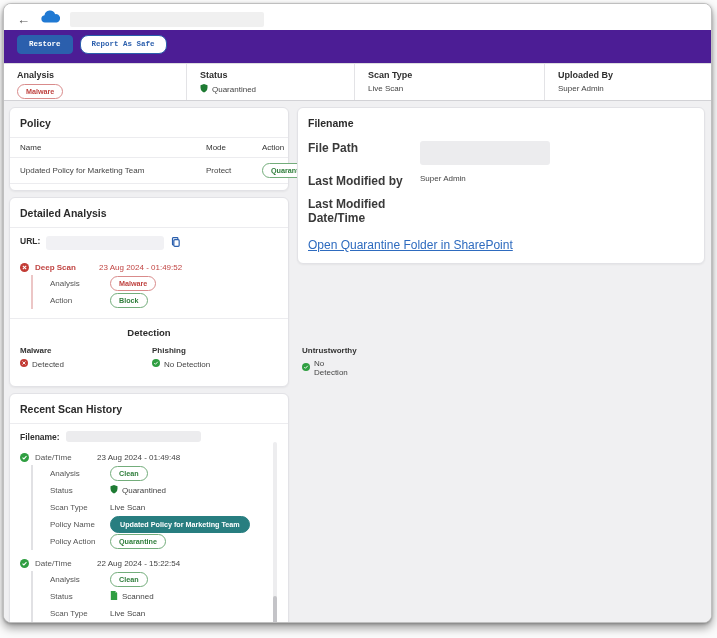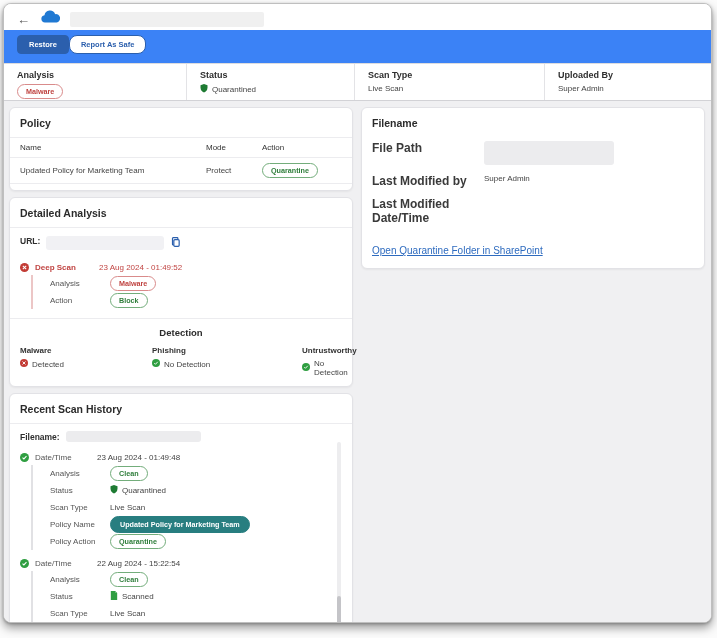--- a/index.html
+++ b/index.html
@@ -17,34 +17,34 @@
     border: 1px solid #bfbfbf;
     border-radius: 8px;
     box-shadow: 0 5px 10px rgba(0,0,0,.38), 0 1px 3px rgba(0,0,0,.25);
     overflow: hidden;
   }
   
   .topbar { height: 26px; display: flex; align-items: center; gap: 9px; padding: 4px 12px 0 13px; background:#fff; }
   .back { font-size: 13px; color: #555; line-height: 1; cursor: pointer; }
   .title-blur { width: 194px; height: 15px; background: #f0f0f0; border-radius: 2px; }
   
-  .actions { display: flex; padding: 5px 12px 9px 13px; background:#3b82f6; }
+  .actions { display: flex; gap: 7px; padding: 5px 12px 9px 13px; background:#4c1d95;font-family:Liberation Mono, monospace; }
   .btn { font-family: inherit; font-size: 7.5px; font-weight: bold; padding: 4px 11px; cursor: pointer; line-height: 1.2; }
   .btn-primary { background: #2b5fad; color: #fff; border: 1px solid #2b5fad; border-radius: 4px; }
   .btn-outline { background: #fff; color: #2b5fad; border: 1px solid #2b5fad; border-radius: 8px; }
   
   .summary { display: flex; background: #fff; border-top: 1px solid #dcdcdf; border-bottom: 1px solid #d2d2d6; height: 38px; }
   .sum-col { padding: 6px 0 0 13px; }
   .sum-col + .sum-col { border-left: 1px solid #e3e3e6; }
   .sc1 { width: 182px; } .sc2 { width: 168px; } .sc3 { width: 190px; } .sc4 { flex: 1; }
   .sum-label { font-size: 9px; font-weight: bold; color: #2f2f2f; }
   .sum-value { margin-top: 4px; font-size: 8px; color: #444; display: flex; align-items: center; gap: 4px; }
   
   .content { background: #f0f0f2; height: 526px; display: flex; gap: 8px; padding: 6px 6px 0 5px; align-items: flex-start; }
-  .col-left { width: 344px; display: flex; flex-direction: column; gap: 6px; }
+  .col-left { width: 280px; display: flex; flex-direction: column; gap: 6px; }
   .col-right { flex: 1; }
   .card { background: #fff; border: 1px solid #e2e2e6; border-radius: 6px; box-shadow: 0 1px 2px rgba(0,0,0,.05); width: 100%; }
   .card-title { font-size: 10.5px; font-weight: bold; color: #2b2b2b; padding: 9px 10px 8px 10px; }
   .titled { border-bottom: 1px solid #ececef; }
   
   .pill { display: inline-block; font-size: 7.2px; font-weight: bold; padding: 2px 8px; border-radius: 9px; line-height: 1.3; background:#fff; }
   .pill-red { border: 1px solid #d98b8b; color: #bf4340; }
   .pill-green { border: 1px solid #73ad7b; color: #2e7d3a; }
   .pill-teal { background: #287e80; border: 1px solid #287e80; color: #fff; padding: 2.5px 9px; }
   
@@ -54,21 +54,21 @@
   .ptable-head { font-size: 8px; font-weight: normal; color: #333; height: 20px; border-bottom: 1px solid #ececef; }
   .ptable-row { font-size: 8px; color: #444; height: 26px; border-bottom: 1px solid #ececef; }
   .ptable-pad { height: 6px; }
   
   .fn-body { padding: 4px 10px 10px 10px; }
   .fn-row { display: grid; grid-template-columns: 112px auto; align-items: start; margin-bottom: 9px; }
   .fn-label { font-size: 12px; font-weight: bold; color: #3a3a3a; }
   .fn-value { font-size: 8px; color: #444; }
   .blur-block { background: #ececee; border-radius: 3px; }
   .fp-blur { width: 130px; height: 24px; }
-  .fn-link { font-size: 10px; color: #2e6bbf; text-decoration: underline; cursor: pointer; display: inline-block; margin-top: 11px; }
+  .fn-link { font-size: 12px; color: #2e6bbf; text-decoration: underline; cursor: pointer; display: inline-block; margin-top: 4px; }
   
   .da-body { padding: 8px 10px 9px 10px; }
   .url-row { display: flex; gap: 6px; }
   .url-label { font-size: 8.5px; font-weight: bold; color: #2f2f2f; }
   .url-field { width: 118px; height: 14px; background: #f1f1f4; border-radius: 3px; }
   .copy-btn { cursor: pointer; display: inline-flex; }
   .ds-head, .eh-head { display: flex; align-items: center; height: 16px; margin-top: 9px; }
   .ds-head .ic, .eh-head .ic { margin-right: 6px; }
   .ds-label { font-size: 8px; font-weight: bold; color: #c14543; width: 64px; }
   .ds-date { font-size: 8px; color: #c14543; }

